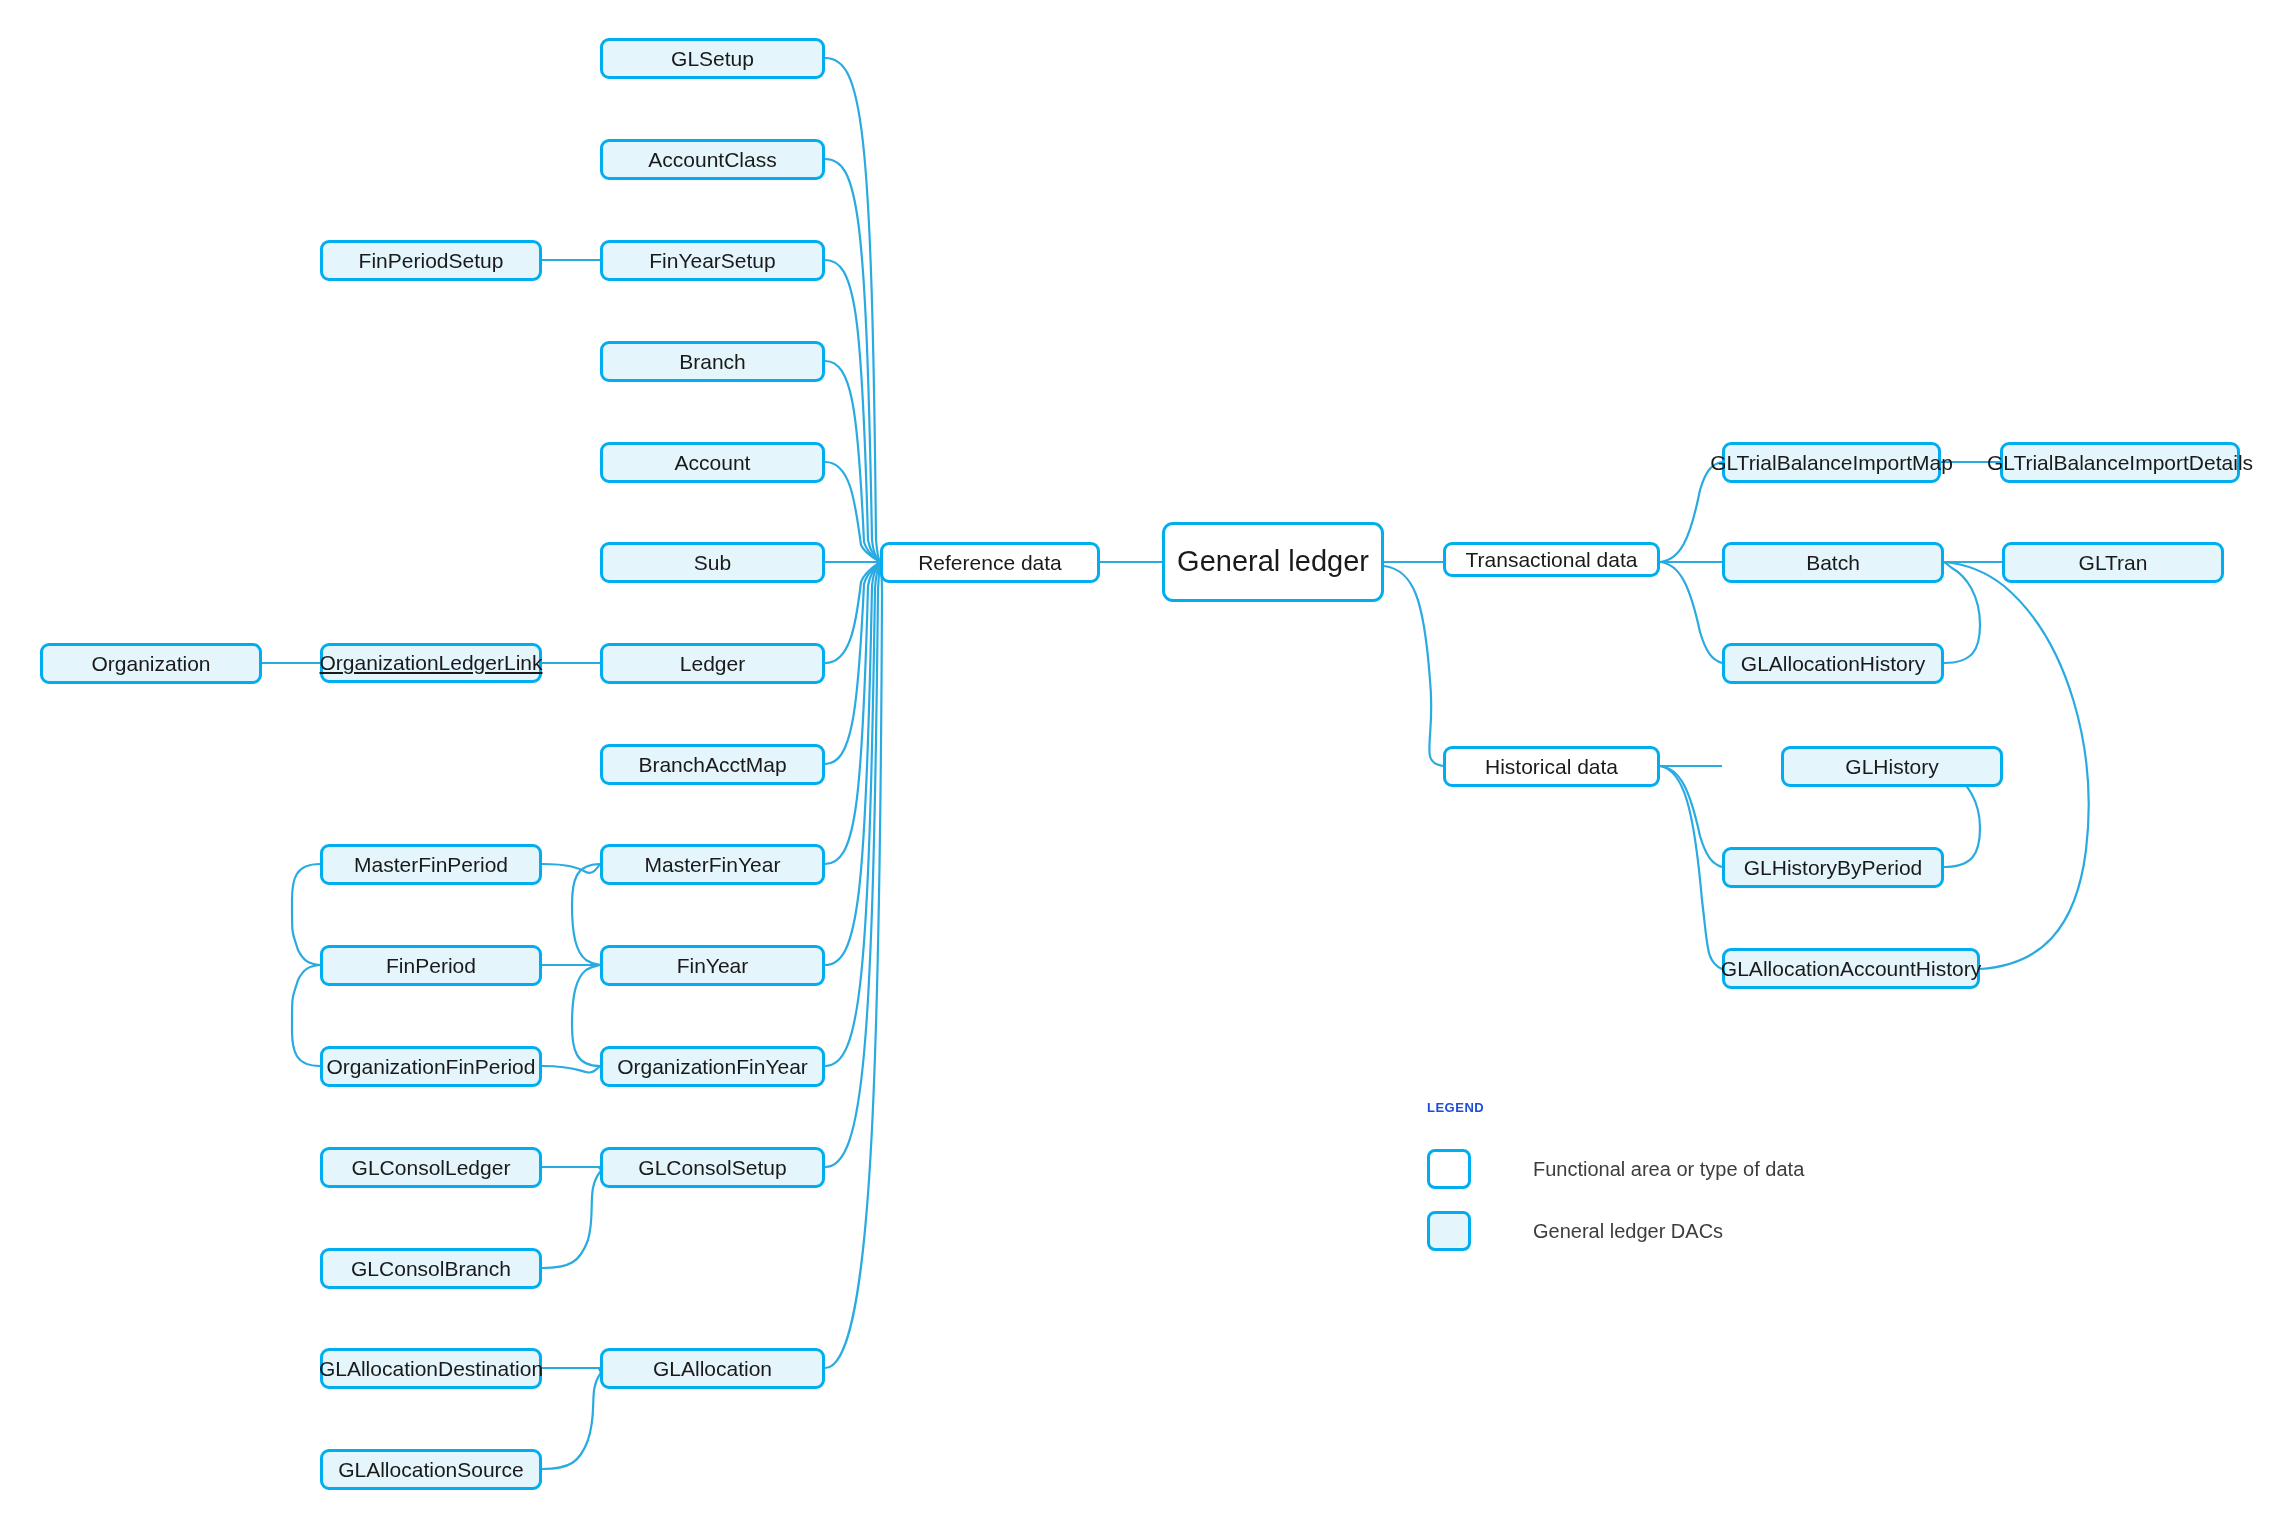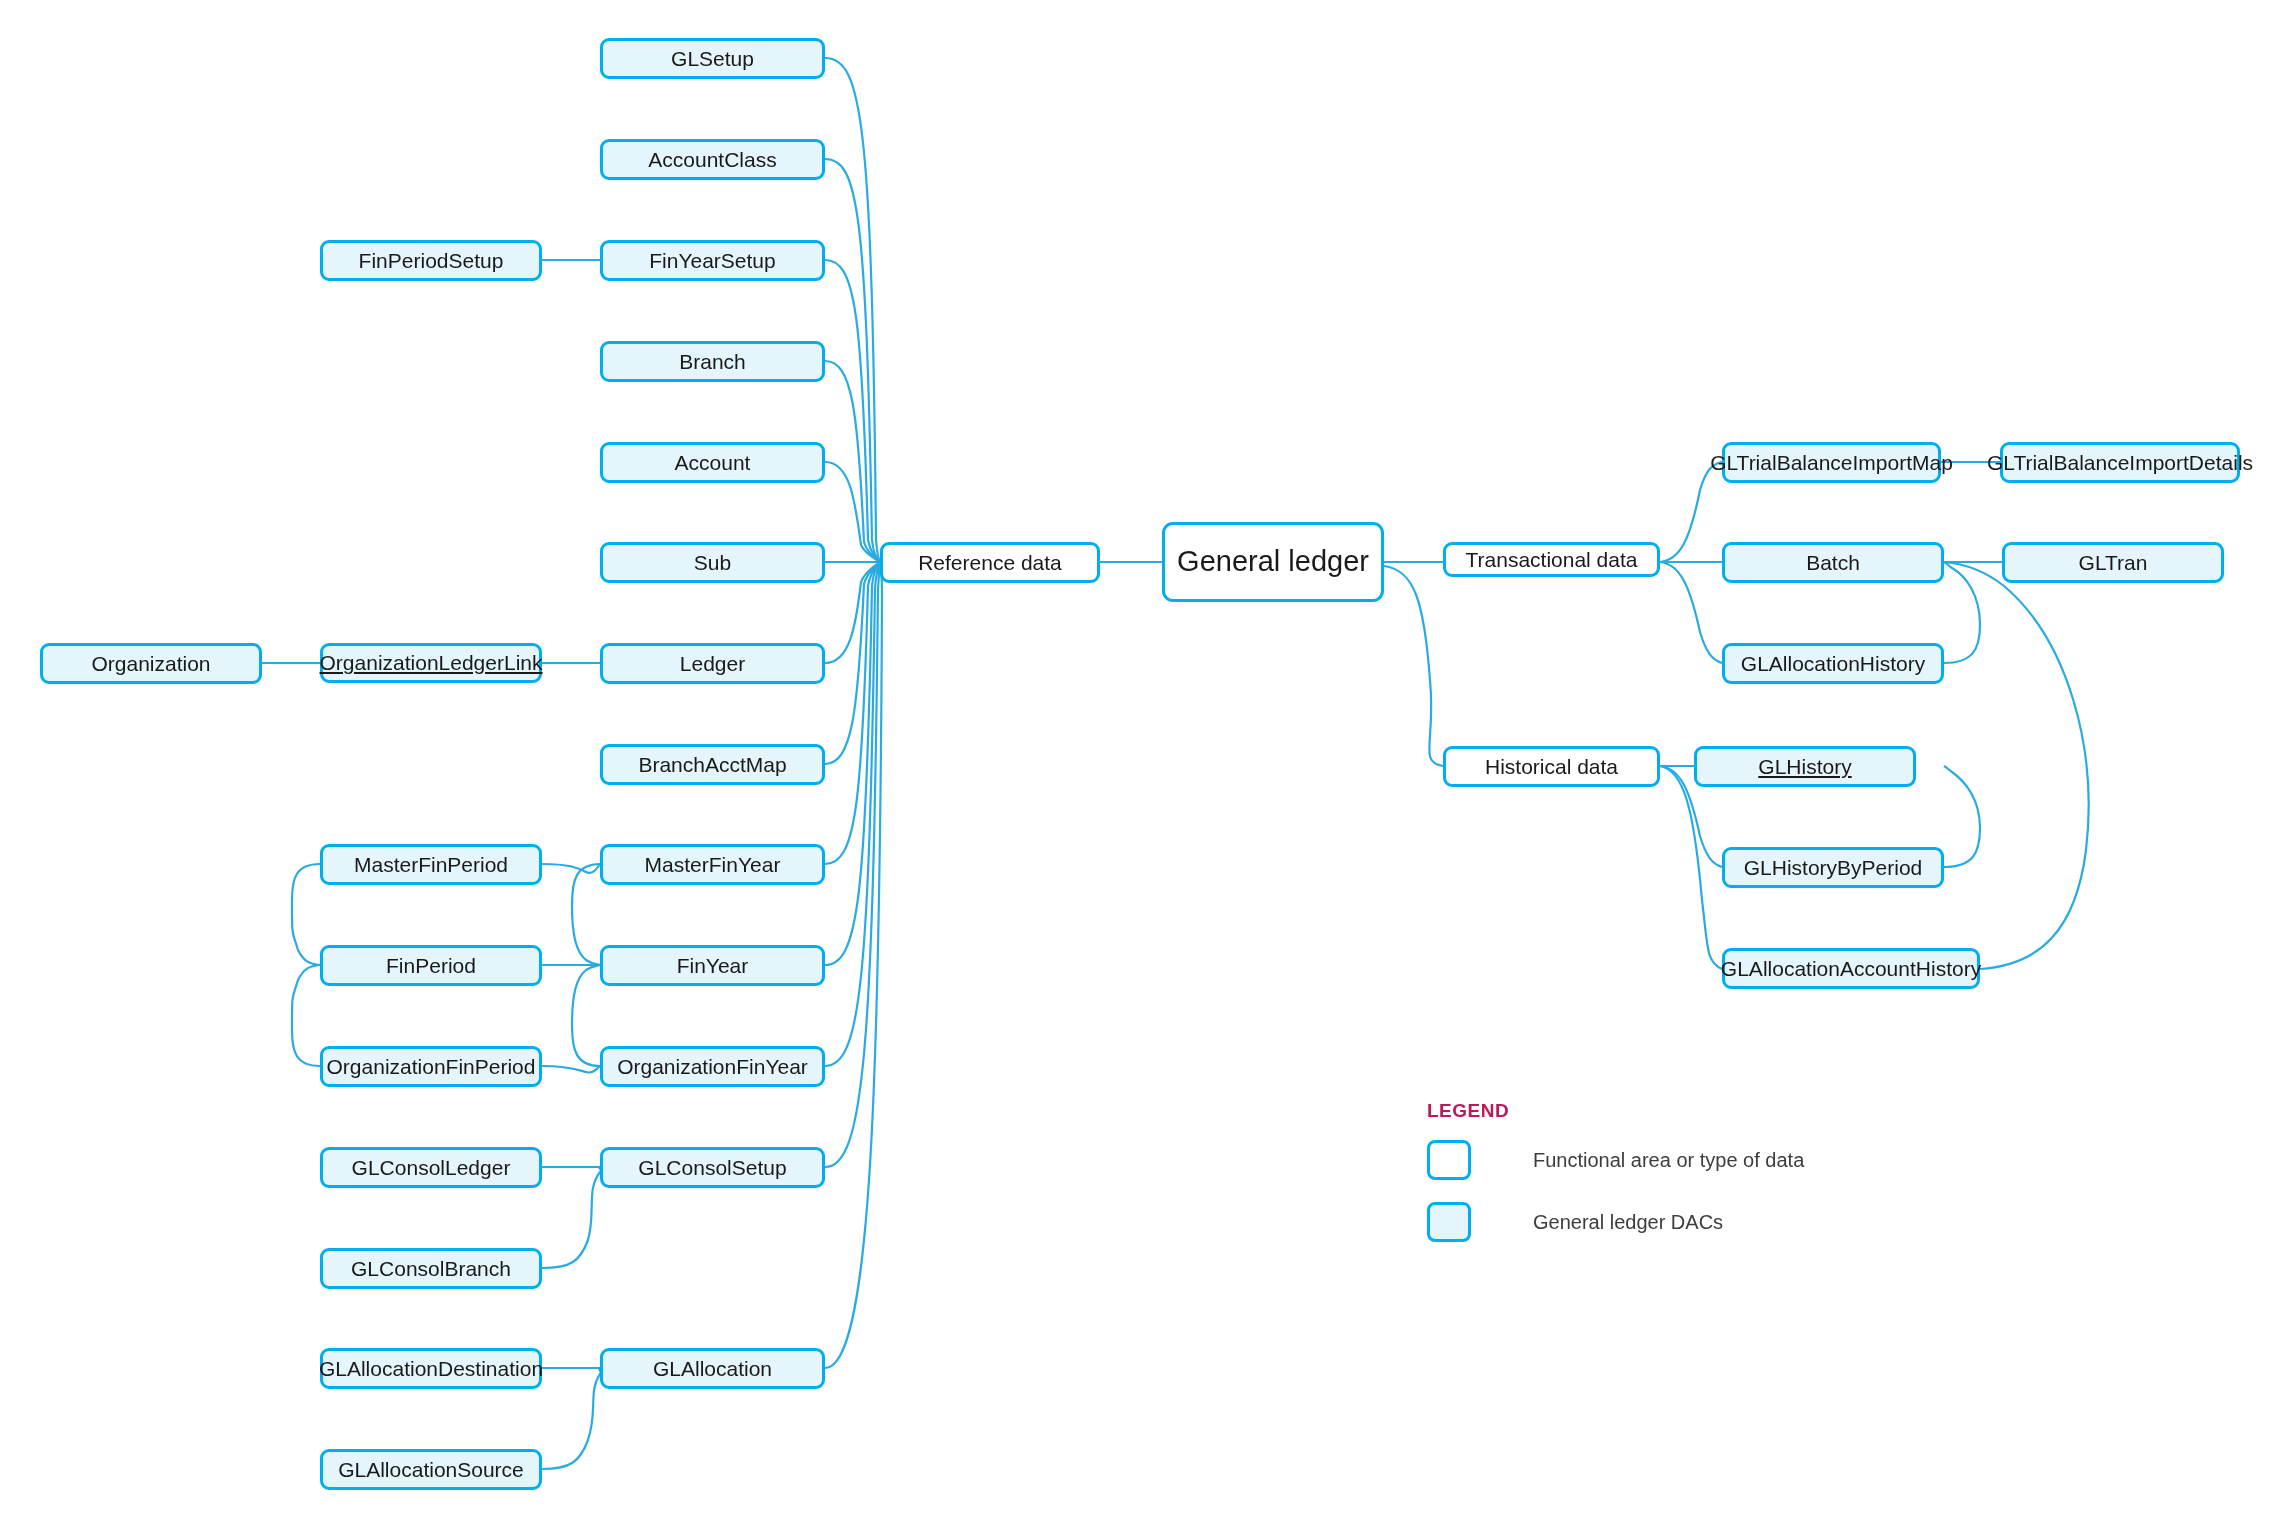--- a/index.html
+++ b/index.html
@@ -46,25 +46,25 @@
     border-radius: 11px;
   }
   
   #legend {
     position: absolute;
     left: 1427px;
     top: 1100px;
     width: 560px;
   }
   #legend .legend-title {
-    font-size: 19px;
+    font-size: 13px;
     font-weight: bold;
-    color: #be185d;
+    color: #1d4ed8;
     letter-spacing: 0.5px;
-    margin-bottom: 18px;
+    margin-bottom: 34px;
   }
   #legend .legend-row {
     display: flex;
     align-items: center;
     margin-bottom: 22px;
     text-align: right;
   }
   #legend .swatch {
     width: 44px;
     height: 40px;
@@ -242,21 +242,21 @@
   <div class="node" style="left:1722px; top:643px; width:222px; height:41px;">
     <span>GLAllocationHistory</span>
   </div>
   <div class="node" style="left:2000px; top:442px; width:240px; height:41px;">
     <span>GLTrialBalanceImportDetails</span>
   </div>
   <div class="node" style="left:2002px; top:542px; width:222px; height:41px;">
     <span>GLTran</span>
   </div>
 
-  <div class="node" style="left:1694px; top:746px; width:222px; height:41px;text-decoration:underline;">
+  <div class="node" style="left:1781px; top:746px; width:222px; height:41px;">
     <span>GLHistory</span>
   </div>
   <div class="node" style="left:1722px; top:847px; width:222px; height:41px;">
     <span>GLHistoryByPeriod</span>
   </div>
   <div class="node" style="left:1722px; top:948px; width:258px; height:41px;">
     <span>GLAllocationAccountHistory</span>
   </div>
 
   <div id="legend">

